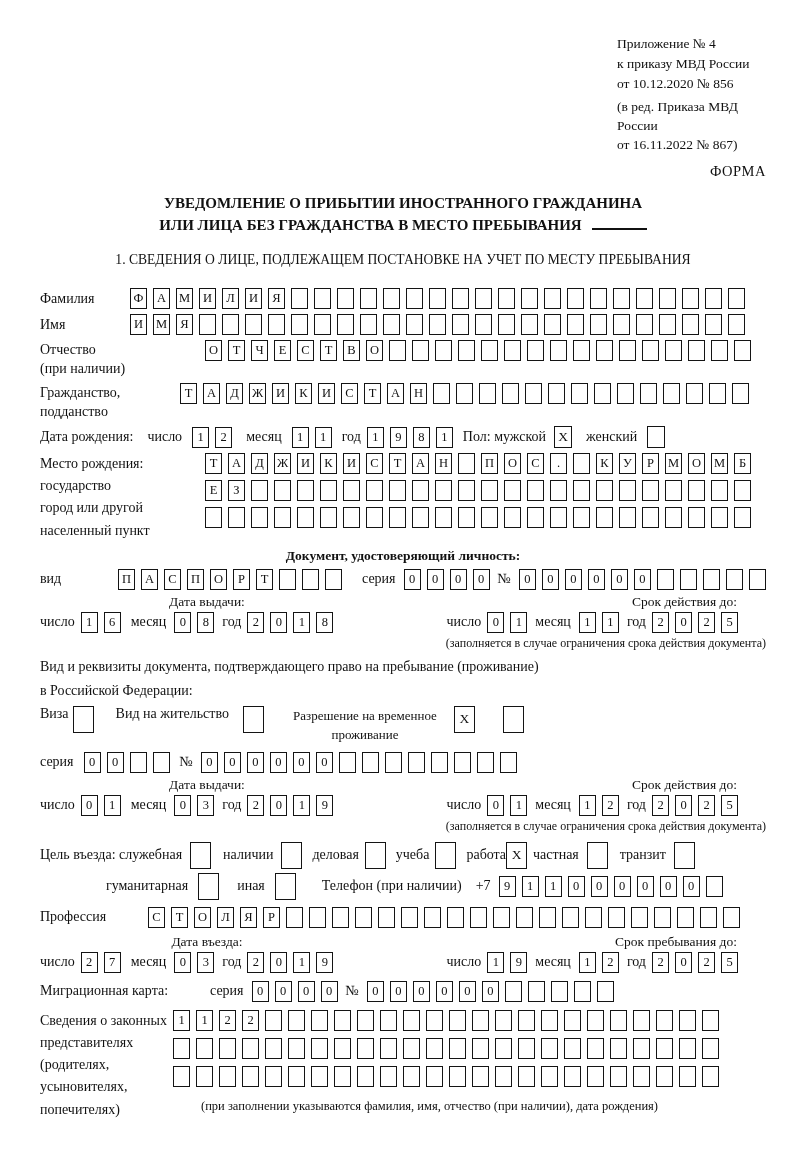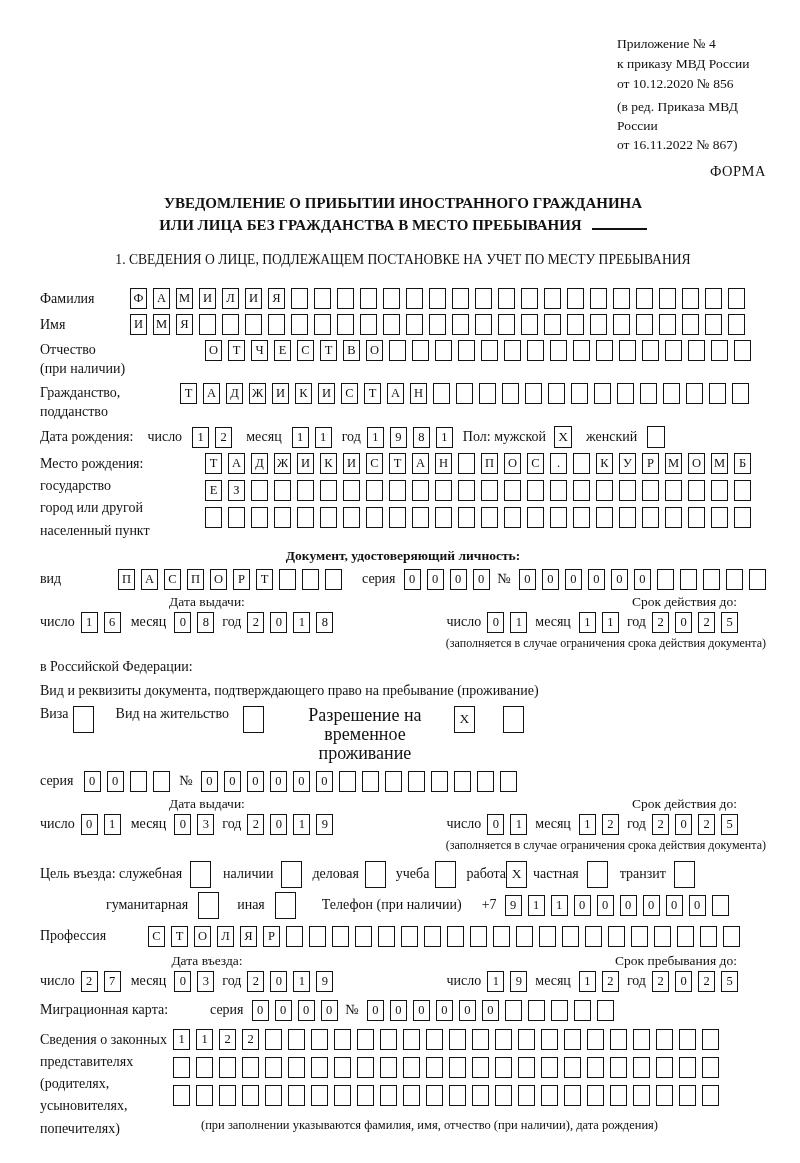--- a/index.html
+++ b/index.html
@@ -33,21 +33,21 @@
   .checkbox.sm { width:16px; height:20px; }
   .t { font-size:14px; flex:0 0 auto; }
   .mr6 { margin-right:6px; } .mr8 { margin-right:8px; } .mr10 { margin-right:10px; }
   .mr14 { margin-right:14px; } .ml10 { margin-left:10px; }
   .center-heading { text-align:center; font-weight:bold; font-size:13.5px; margin-top:6px; }
   .sub-labels { display:flex; margin-top:4px; font-size:13.5px; }
   .sub-labels .l { width:46%; text-align:center; }
   .sub-labels .r { width:50%; text-align:right; }
   .note-right { text-align:right; font-size:12px; margin-top:3px; }
   .plain { font-size:14px; margin-top:8px; }
-  .wrapbox { width:158px; text-align:center; font-size:18px; line-height:19px; }
+  .wrapbox { width:158px; text-align:center; font-size:13px; line-height:19px; }
   .reps-note { font-size:12.5px; margin-top:12px; margin-left:28px; }
   .gap { flex:1 1 auto; }
 </style>
 </head>
 <body>
 
 <div class="page">
 
   <div class="hdr">
     <div>Приложение № 4</div>
@@ -391,22 +391,22 @@
     <div class="cells" style="margin-right:28px">
         <div class="cell">2</div>
         <div class="cell">0</div>
         <div class="cell">2</div>
         <div class="cell">5</div>
       </div>
   </div>
 
   <div class="note-right">(заполняется в случае ограничения срока действия документа)</div>
 
+  <div class="plain">Вид и реквизиты документа, подтверждающего право на пребывание (проживание)</div>
   <div class="plain">в Российской Федерации:</div>
-  <div class="plain">Вид и реквизиты документа, подтверждающего право на пребывание (проживание)</div>
 
   <div class="row top" style="margin-top:7px">
     <span class="t">Виза</span>
     <div class="checkbox" style="margin:0 22px 0 4px"></div>
     <span class="t">Вид на жительство</span>
     <div class="checkbox" style="margin:0 22px 0 14px"></div>
     <div class="wrapbox">Разрешение на временное проживание</div>
     <div class="checkbox" style="margin:0 18px 0 10px">X</div>
     <div class="checkbox" style="margin-left:10px"></div>
   </div>
@@ -498,21 +498,21 @@
     <div class="checkbox" style="margin-right:12px"></div>
     <span class="t mr8">транзит</span>
     <div class="checkbox"></div>
   </div>
 
   <div class="row" style="margin-top:4px; margin-left:66px">
     <span class="t mr10">гуманитарная</span>
     <div class="checkbox" style="margin-right:18px"></div>
     <span class="t mr10">иная</span>
     <div class="checkbox" style="margin-right:26px"></div>
-    <span class="t" style="margin-right:20px">Телефон (при наличии)</span>
+    <span class="t" style="margin-right:14px">Телефон (при наличии)</span>
     <span class="t mr8">+7</span>
     <div class="cells">
         <div class="cell">9</div>
         <div class="cell">1</div>
         <div class="cell">1</div>
         <div class="cell">0</div>
         <div class="cell">0</div>
         <div class="cell">0</div>
         <div class="cell">0</div>
         <div class="cell">0</div>

